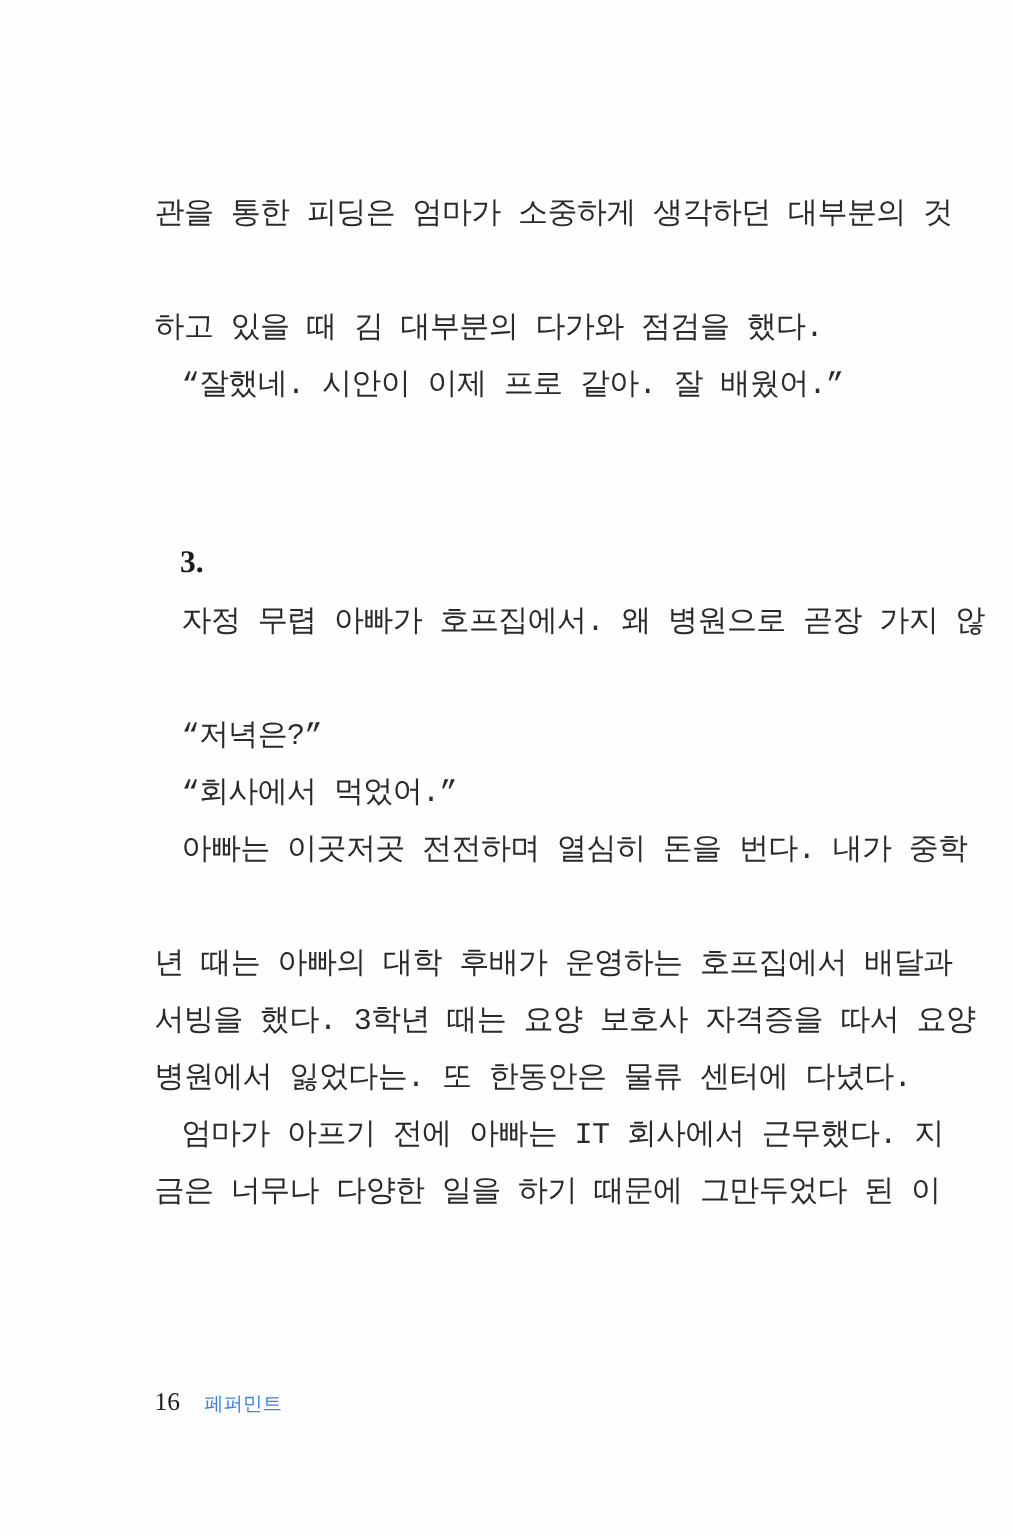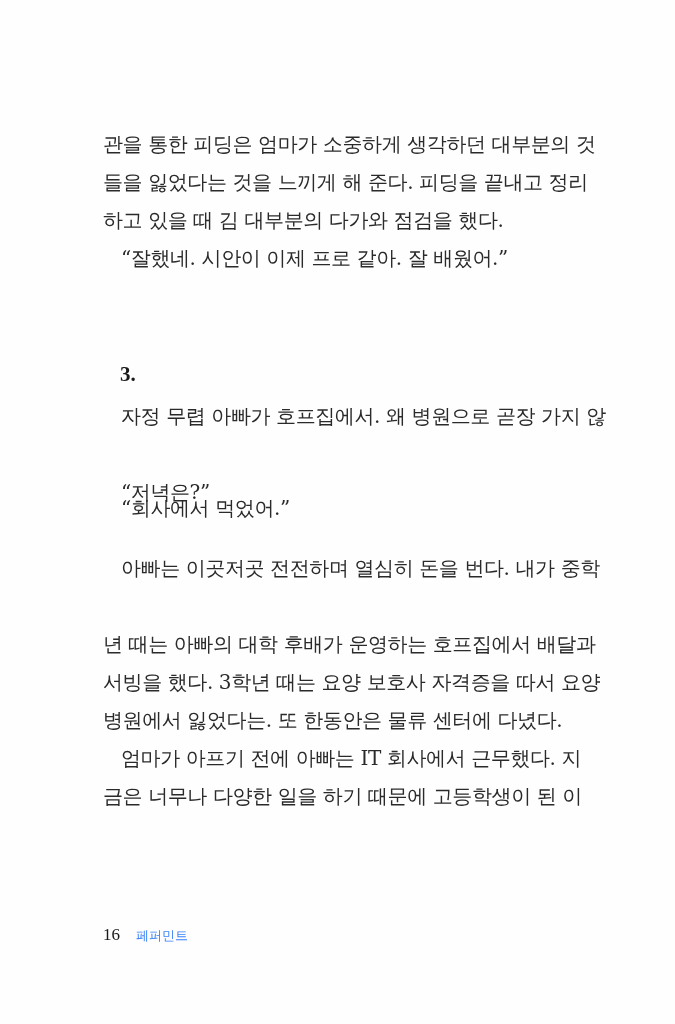--- a/index.html
+++ b/index.html
@@ -7,21 +7,21 @@
   .page {
     position: absolute; left: 0; top: 0; width: 675px; height: 1024px;
     background: #fefefe;
     font-family: "DejaVu Serif", "Liberation Serif", serif;
     color: #2a2a2a;
   }
   .line {
     position: absolute; left: 103px; width: 452px;
     font-size: 20px; line-height: 26px; height: 26px;
     white-space: nowrap; letter-spacing: -0.4px;
-    text-align: justify; text-align-last: justify;
+    text-align: justify; text-align-last: justify; font-family: Liberation Mono, monospace;
   }
   .line.last { text-align-last: left; }
   .indent { padding-left: 18px; width: 434px; }
   .heading {
     position: absolute; left: 120px; top: 362px;
     font-family: "Liberation Serif", "DejaVu Serif", serif;
     font-weight: bold; font-size: 21px; color: #1a1a1a;
   }
   .footer {
     position: absolute; top: 925px; left: 103px;
@@ -30,34 +30,33 @@
   }
   .folio { font-weight: normal; margin-right: 12px; font-size: 17px; }
   .book-title { font-family: "DejaVu Sans", sans-serif; font-size: 13px; color: #3b82f6; }
 </style>
 </head>
 <body>
 
 <div class="page">
 
   <div class="line" style="top:131px">관을 통한 피딩은 엄마가 소중하게 생각하던 대부분의 것</div>
-  <div class="line" style="top:169px">들을 잃었다는 것을 느끼게 해 준다. 피딩을 끝내고 정리</div>
   <div class="line last" style="top:207px">하고 있을 때 김 대부분의 다가와 점검을 했다.</div>
   <div class="line last indent" style="top:245px">“잘했네. 시안이 이제 프로 같아. 잘 배웠어.”</div>
 
   <div class="heading">3.</div>
 
   <div class="line indent" style="top:403px">자정 무렵 아빠가 호프집에서. 왜 병원으로 곧장 가지 않</div>
   <div class="line last indent" style="top:479px">“저녁은?”</div>
-  <div class="line last indent" style="top:495px">“회사에서 먹었어.”</div>
+  <div class="line last indent" style="top:517px">“회사에서 먹었어.”</div>
   <div class="line indent" style="top:555px">아빠는 이곳저곳 전전하며 열심히 돈을 번다. 내가 중학</div>
   <div class="line" style="top:631px">년 때는 아빠의 대학 후배가 운영하는 호프집에서 배달과</div>
   <div class="line" style="top:669px">서빙을 했다. 3학년 때는 요양 보호사 자격증을 따서 요양</div>
   <div class="line last" style="top:707px">병원에서 잃었다는. 또 한동안은 물류 센터에 다녔다.</div>
   <div class="line indent" style="top:745px">엄마가 아프기 전에 아빠는 IT 회사에서 근무했다. 지</div>
-  <div class="line" style="top:783px">금은 너무나 다양한 일을 하기 때문에 고등학생이 된 이</div>
+  <div class="line" style="top:783px">금은 너무나 다양한 일을 하기 때문에 그만두었다 된 이</div>
 
   <div class="footer">
     <span class="folio">16</span>
     <span class="book-title">페퍼민트</span>
   </div>
 
 </div>
 
 </body></html>

